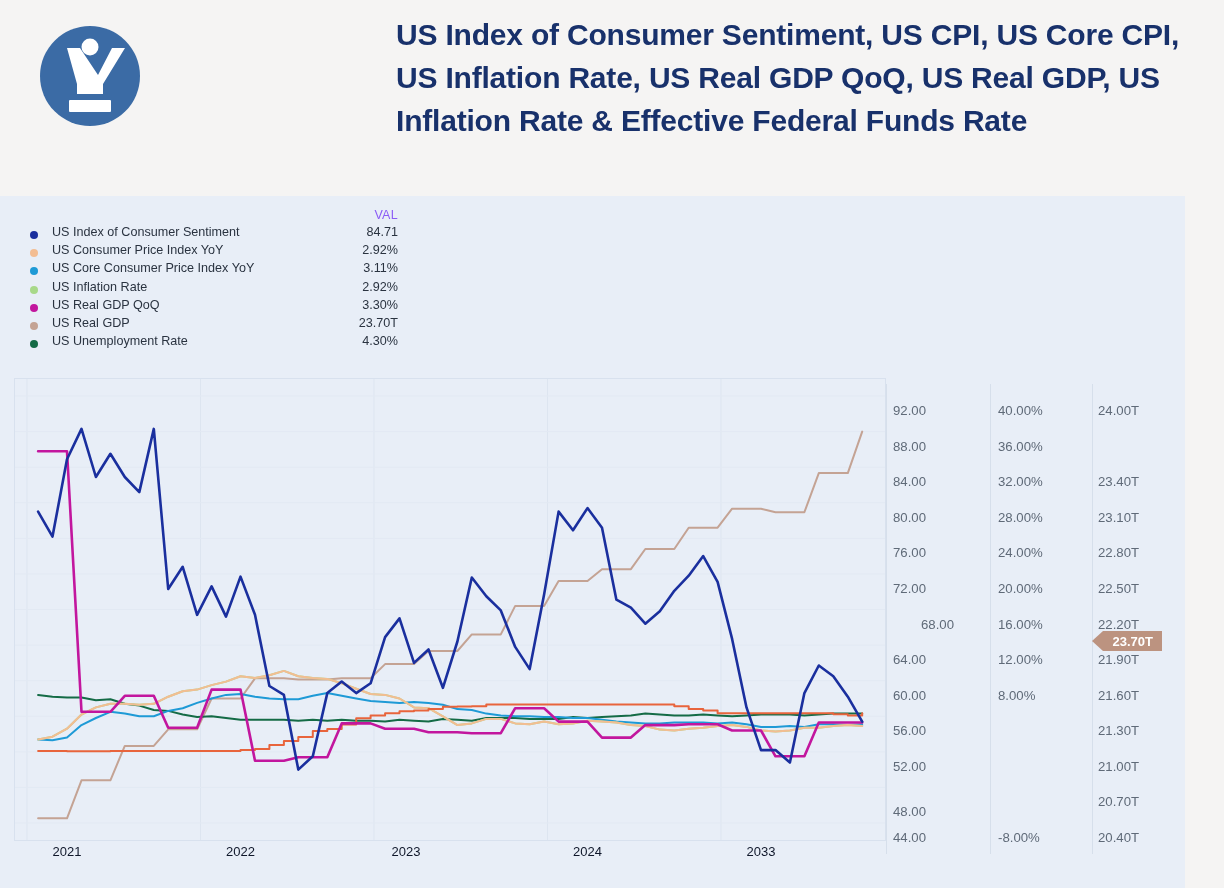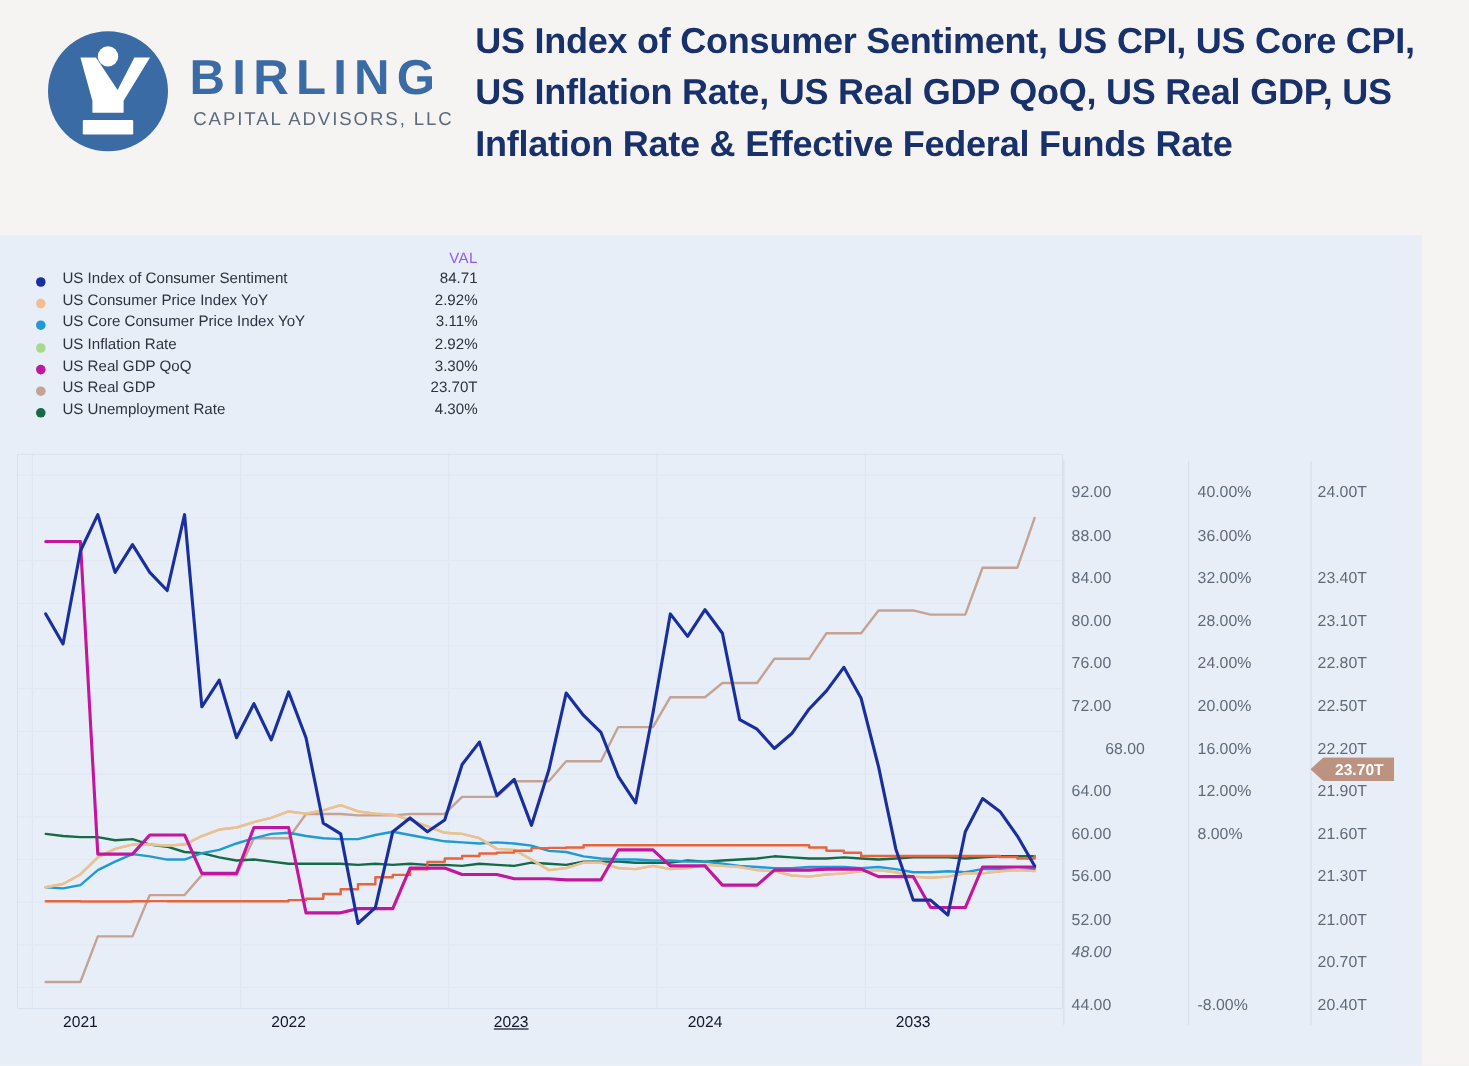--- a/index.html
+++ b/index.html
@@ -97,24 +97,20 @@
 
   <div class="header">
     <div class="logo-wrap">
       <svg class="logo-mark" viewBox="0 0 108 108">
         <circle cx="54" cy="54" r="50" fill="#3b6ba5"></circle>
         <circle cx="54" cy="25" r="8.5" fill="#ffffff"></circle>
         <path d="M31 26 L44 26 L62 53 L76 26 L89 26 L67 62 L67 72 L41 72 L41 62 Z" fill="#ffffff"></path>
         <path d="M33 24 L45 31 L63 55 L76 31 L88 24" fill="none" stroke="#3b6ba5" stroke-width="0"></path>
         <rect x="33" y="78" width="42" height="12" rx="1" fill="#ffffff"></rect>
       </svg>
-      <div class="logo-text">
-        <div class="logo-name">BIRLING</div>
-        <div class="logo-sub">CAPITAL ADVISORS, LLC</div>
-      </div>
     </div>
     <div class="title">US Index of Consumer Sentiment, US CPI, US Core CPI, US Inflation Rate, US Real GDP QoQ, US Real GDP, US Inflation Rate &amp; Effective Federal Funds Rate</div>
   </div>
 
   <div class="panel">
 
     <div class="legend">
       <div class="legend-head">
         <span class="legend-val-head">VAL</span>
       </div>
@@ -188,42 +184,42 @@
           <path d="M24.1 361.4 L38.5 358.7 L53.0 350.7 L67.5 336.5 L81.9 329.4 L96.4 325.8 L110.8 325.8 L125.3 326.7 L139.8 325.8 L154.2 318.7 L168.7 313.3 L183.1 311.6 L197.6 307.1 L212.0 303.6 L226.5 298.2 L241.0 300.0 L255.4 297.3 L269.9 292.9 L284.3 298.2 L298.8 300.0 L313.3 300.9 L327.7 305.3 L342.2 310.7 L356.6 316.0 L371.1 316.9 L385.5 320.5 L400.0 329.4 L414.5 330.2 L428.9 338.3 L443.4 347.1 L457.8 345.4 L472.3 340.9 L486.8 340.9 L501.2 345.4 L515.7 346.3 L530.1 343.6 L544.6 346.3 L559.0 345.4 L573.5 342.7 L588.0 343.6 L602.4 344.5 L616.9 347.1 L631.3 348.0 L645.8 351.6 L660.3 352.5 L674.7 350.7 L689.2 349.8 L703.6 348.0 L718.1 347.1 L732.5 348.9 L747.0 352.5 L761.5 353.4 L775.9 352.5 L790.4 349.8 L804.8 349.8 L819.3 348.0 L833.8 347.1 L848.2 347.9" fill="none" stroke="#f3bd92" stroke-width="2" stroke-linejoin="round" stroke-linecap="round"></path>
           <path d="M24.1 373.0 L38.5 373.0 L38.5 373.1 L53.0 373.1 L53.0 373.2 L67.5 373.2 L67.5 373.2 L81.9 373.2 L81.9 373.3 L96.4 373.3 L96.4 373.1 L110.8 373.1 L110.8 372.9 L125.3 372.9 L125.3 373.0 L139.8 373.0 L139.8 373.1 L154.2 373.1 L154.2 373.1 L168.7 373.1 L168.7 373.1 L183.1 373.1 L183.1 373.1 L197.6 373.1 L197.6 373.1 L212.0 373.1 L212.0 373.1 L226.5 373.1 L226.5 372.1 L241.0 372.1 L241.0 370.9 L255.4 370.9 L255.4 367.0 L269.9 367.0 L269.9 363.1 L284.3 363.1 L284.3 358.9 L298.8 358.9 L298.8 353.1 L313.3 353.1 L313.3 351.1 L327.7 351.1 L327.7 346.4 L342.2 346.4 L342.2 340.2 L356.6 340.2 L356.6 337.4 L371.1 337.4 L371.1 335.3 L385.5 335.3 L385.5 333.2 L400.0 333.2 L400.0 332.5 L414.5 332.5 L414.5 330.9 L428.9 330.9 L428.9 328.8 L443.4 328.8 L443.4 328.6 L457.8 328.6 L457.8 328.3 L472.3 328.3 L472.3 326.4 L486.8 326.4 L486.8 326.4 L501.2 326.4 L501.2 326.4 L515.7 326.4 L515.7 326.4 L530.1 326.4 L530.1 326.4 L544.6 326.4 L544.6 326.4 L559.0 326.4 L559.0 326.4 L573.5 326.4 L573.5 326.4 L588.0 326.4 L588.0 326.4 L602.4 326.4 L602.4 326.4 L616.9 326.4 L616.9 326.4 L631.3 326.4 L631.3 326.4 L645.8 326.4 L645.8 326.4 L660.3 326.4 L660.3 328.2 L674.7 328.2 L674.7 330.9 L689.2 330.9 L689.2 332.6 L703.6 332.6 L703.6 335.3 L718.1 335.3 L718.1 335.3 L732.5 335.3 L732.5 335.3 L747.0 335.3 L747.0 335.3 L761.5 335.3 L761.5 335.3 L775.9 335.3 L775.9 335.3 L790.4 335.3 L790.4 335.3 L804.8 335.3 L804.8 335.3 L819.3 335.3 L819.3 336.3 L833.8 336.3 L833.8 337.4 L848.2 337.4 L848.2 335.3" fill="none" stroke="#e8643c" stroke-width="2" stroke-linejoin="round" stroke-linecap="round"></path>
           <path d="M24.1 73.2 L38.5 73.2 L53.0 73.2 L67.5 333.8 L81.9 333.8 L96.4 333.8 L110.8 317.8 L125.3 317.8 L139.8 317.8 L154.2 349.8 L168.7 349.8 L183.1 349.8 L197.6 311.6 L212.0 311.6 L226.5 311.6 L241.0 382.7 L255.4 382.7 L269.9 382.7 L284.3 379.2 L298.8 379.2 L313.3 379.2 L327.7 345.4 L342.2 345.4 L356.6 345.4 L371.1 350.7 L385.5 350.7 L400.0 350.7 L414.5 354.3 L428.9 354.3 L443.4 354.3 L457.8 355.2 L472.3 355.2 L486.8 355.2 L501.2 330.2 L515.7 330.2 L530.1 330.2 L544.6 343.6 L559.0 343.6 L573.5 343.6 L588.0 359.6 L602.4 359.6 L616.9 359.6 L631.3 347.1 L645.8 347.1 L660.3 347.1 L674.7 346.3 L689.2 346.3 L703.6 346.3 L718.1 352.5 L732.5 352.5 L747.0 352.5 L761.5 378.3 L775.9 378.3 L790.4 378.3 L804.8 344.5 L819.3 344.5 L833.8 344.5 L848.2 344.5" fill="none" stroke="#c2169e" stroke-width="2.6" stroke-linejoin="round" stroke-linecap="round"></path>
           <path d="M24.1 133.6 L38.5 158.6 L53.0 81.2 L67.5 50.9 L81.9 99.0 L96.4 75.8 L110.8 99.0 L125.3 114.1 L139.8 50.9 L154.2 211.0 L168.7 188.8 L183.1 236.8 L197.6 208.4 L212.0 238.6 L226.5 198.6 L241.0 236.8 L255.4 308.0 L269.9 316.9 L284.3 391.6 L298.8 378.3 L313.3 315.1 L327.7 303.6 L342.2 315.1 L356.6 305.3 L371.1 259.1 L385.5 240.4 L400.0 284.9 L414.5 271.5 L428.9 309.8 L443.4 263.5 L457.8 199.5 L472.3 218.2 L486.8 232.4 L501.2 268.9 L515.7 291.1 L530.1 216.4 L544.6 133.6 L559.0 152.3 L573.5 130.1 L588.0 149.7 L602.4 221.7 L616.9 229.7 L631.3 245.7 L645.8 233.3 L660.3 212.8 L674.7 197.7 L689.2 178.1 L703.6 203.9 L718.1 260.9 L732.5 329.4 L747.0 372.1 L761.5 372.1 L775.9 384.5 L790.4 315.1 L804.8 287.5 L819.3 298.2 L833.8 318.7 L848.2 343.6" fill="none" stroke="#1a2f9e" stroke-width="2.6" stroke-linejoin="round" stroke-linecap="round"></path>
         </svg>
     </div>
 
     <div class="xaxis" id="xaxis">
         <span class="xtick" style="left: 53px;">2021</span>
         <span class="xtick" style="left: 226.5px;">2022</span>
-        <span class="xtick" style="left: 412px; text-decoration: underline;">2023</span>
+        <span class="xtick" style="left: 392px;">2023</span>
         <span class="xtick" style="left: 573.5px;">2024</span>
         <span class="xtick" style="left: 747px;">2033</span>
       </div>
 
     <div class="axis-sep" style="left:886px"></div>
     <div class="axis-sep" style="left:990px"></div>
     <div class="axis-sep" style="left:1092px"></div>
 
     <div class="axis-col col1" id="axis-col-0">
         <span class="axis-tick" style="top: 18px;">92.00</span>
         <span class="axis-tick" style="top: 53.5833px;">88.00</span>
         <span class="axis-tick" style="top: 89.1667px;">84.00</span>
         <span class="axis-tick" style="top: 124.75px;">80.00</span>
         <span class="axis-tick" style="top: 160.333px;">76.00</span>
         <span class="axis-tick" style="top: 195.917px;">72.00</span>
         <span class="axis-tick" style="top: 231.5px; margin-left: 28px;">68.00</span>
         <span class="axis-tick" style="top: 267.083px;">64.00</span>
         <span class="axis-tick" style="top: 302.667px;">60.00</span>
         <span class="axis-tick" style="top: 338.25px;">56.00</span>
         <span class="axis-tick" style="top: 373.833px;">52.00</span>
-        <span class="axis-tick" style="top: 401px; font-style: italic;">48.00</span>
+        <span class="axis-tick" style="top: 419px;">48.00</span>
         <span class="axis-tick" style="top: 445px;">44.00</span>
       </div>
     <div class="axis-col col2" id="axis-col-1">
         <span class="axis-tick" style="top: 18px;">40.00%</span>
         <span class="axis-tick" style="top: 53.5833px;">36.00%</span>
         <span class="axis-tick" style="top: 89.1667px;">32.00%</span>
         <span class="axis-tick" style="top: 124.75px;">28.00%</span>
         <span class="axis-tick" style="top: 160.333px;">24.00%</span>
         <span class="axis-tick" style="top: 195.917px;">20.00%</span>
         <span class="axis-tick" style="top: 231.5px;">16.00%</span>

